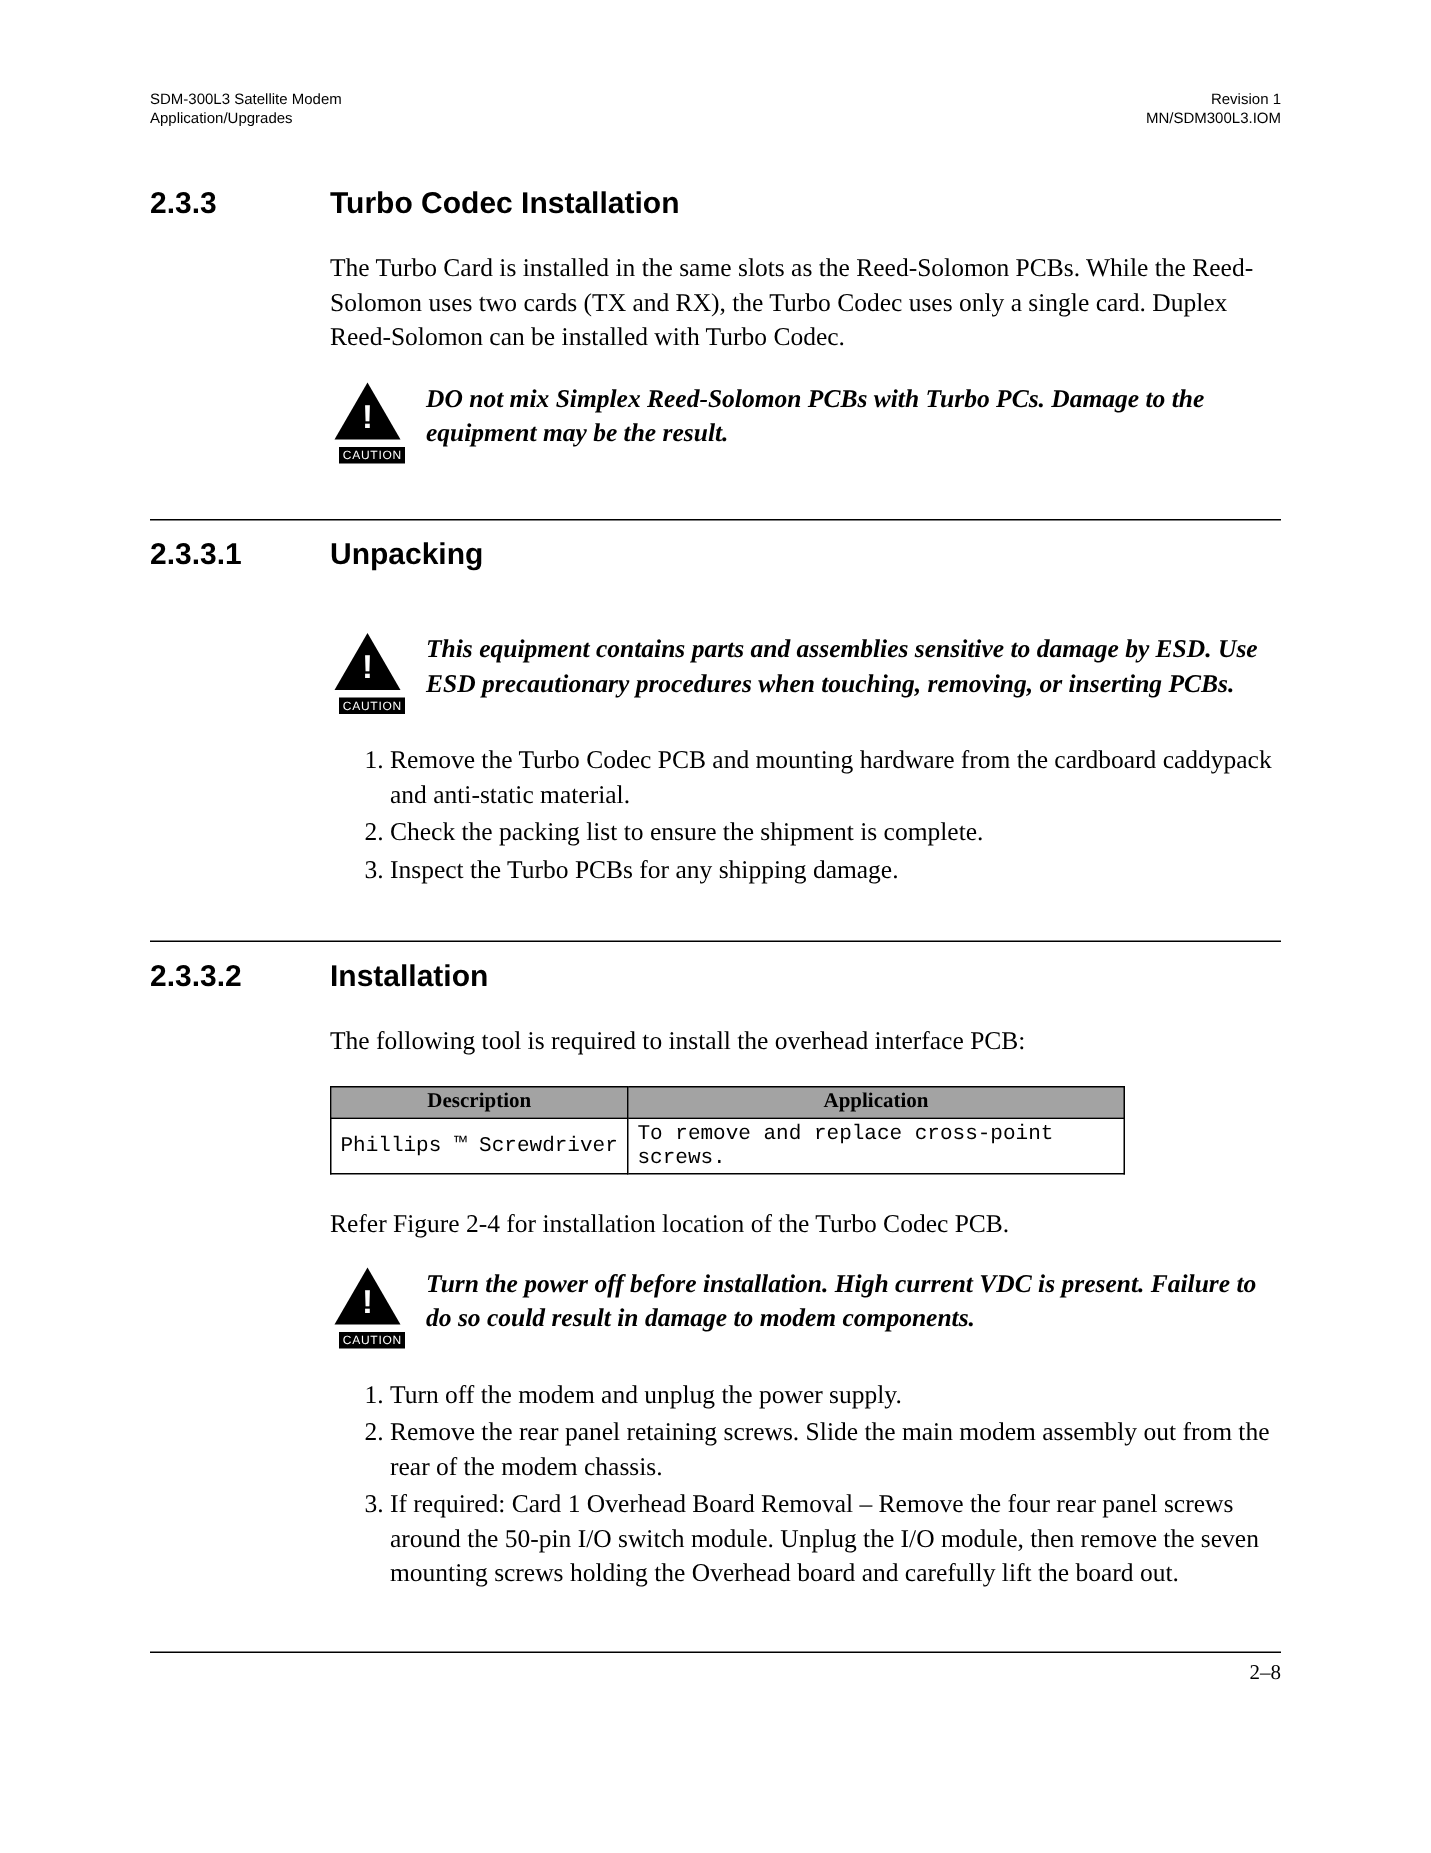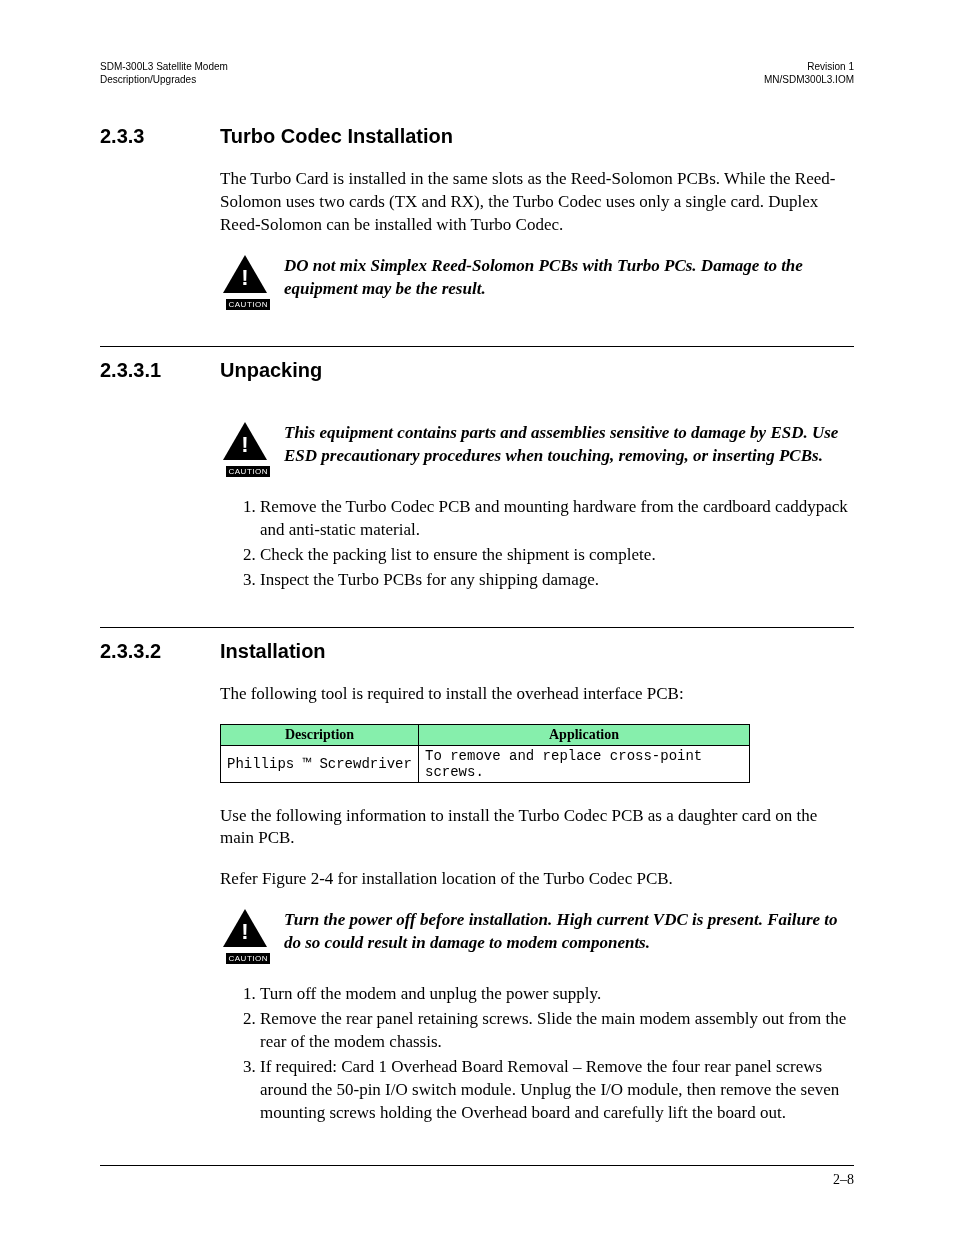--- a/index.html
+++ b/index.html
@@ -100,21 +100,21 @@
   }
   ol.numbered li { margin-bottom: 2px; }
   table.tool-table {
     margin-left: 120px;
     border-collapse: collapse;
     font-size: 14px;
     width: 530px;
     margin-bottom: 22px;
   }
   table.tool-table th {
-    background: #86efac;
+    background: #a3a3a3;
     border: 1px solid #000;
     padding: 2px 6px;
     font-family: "Times New Roman", serif;
     font-weight: bold;
     text-align: center;
   }
   table.tool-table td {
     border: 1px solid #000;
     padding: 2px 6px;
     font-family: Liberation Mono, monospace;
@@ -128,21 +128,21 @@
   }
 </style>
 </head>
 <body>
 
 <div class="page">
 
   <div class="header-row">
     <div>
       <div>SDM-300L3 Satellite Modem</div>
-      <div>Description/Upgrades</div>
+      <div>Application/Upgrades</div>
     </div>
     <div class="header-right">
       <div>Revision 1</div>
       <div>MN/SDM300L3.IOM</div>
     </div>
   </div>
 
   <div class="section-heading">
     <span class="section-number">2.3.3</span>
     <span>Turbo Codec Installation</span>
@@ -194,21 +194,20 @@
       <th style="width:185px">Description</th>
       <th>Application</th>
     </tr>
     <tr>
       <td>Phillips ™ Screwdriver</td>
       <td>To remove and replace cross-point screws.</td>
     </tr>
   </tbody>
     </table>
 
-  <p class="body-text">Use the following information to install the Turbo Codec PCB as a daughter card on the main PCB.</p>
   <p class="body-text">Refer Figure 2-4 for installation location of the Turbo Codec PCB.</p>
 
   <div class="caution-row">
     <div class="caution-icon">
       <div class="caution-triangle"></div>
       <div class="caution-label">CAUTION</div>
     </div>
     <div class="caution-text">Turn the power off before installation. High current VDC is present. Failure to do so could result in damage to modem components.</div>
   </div>
 

